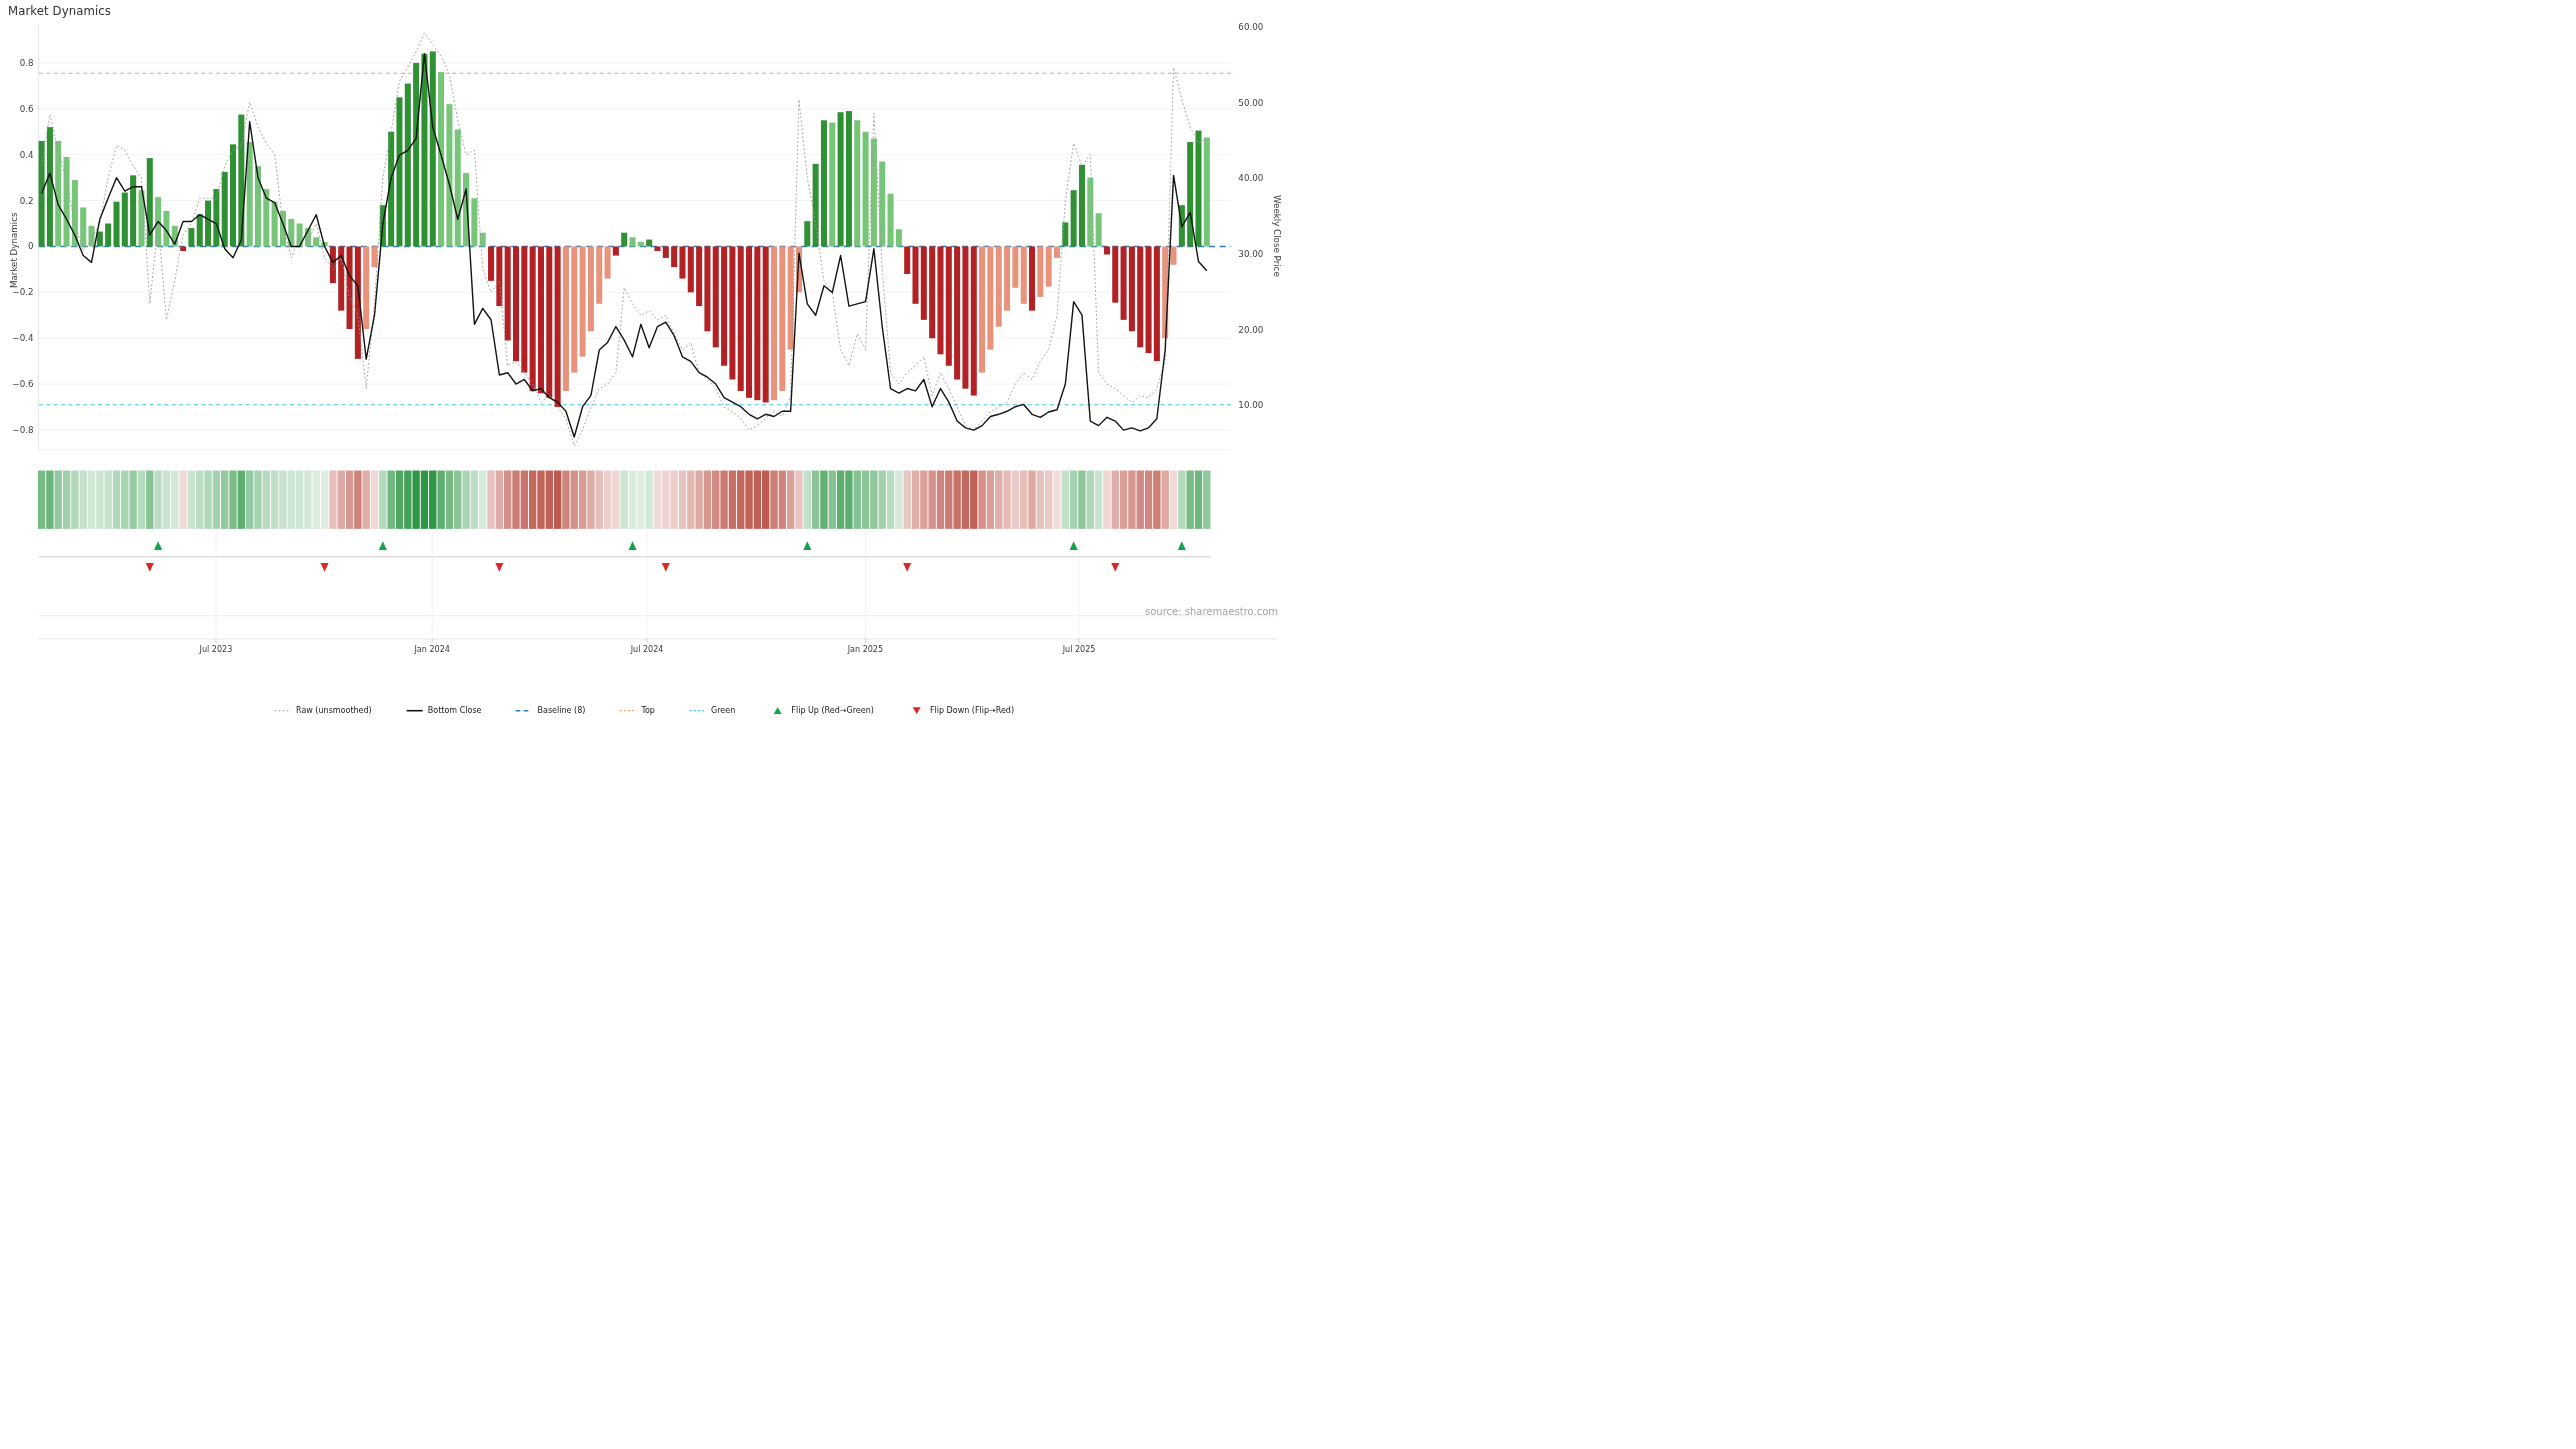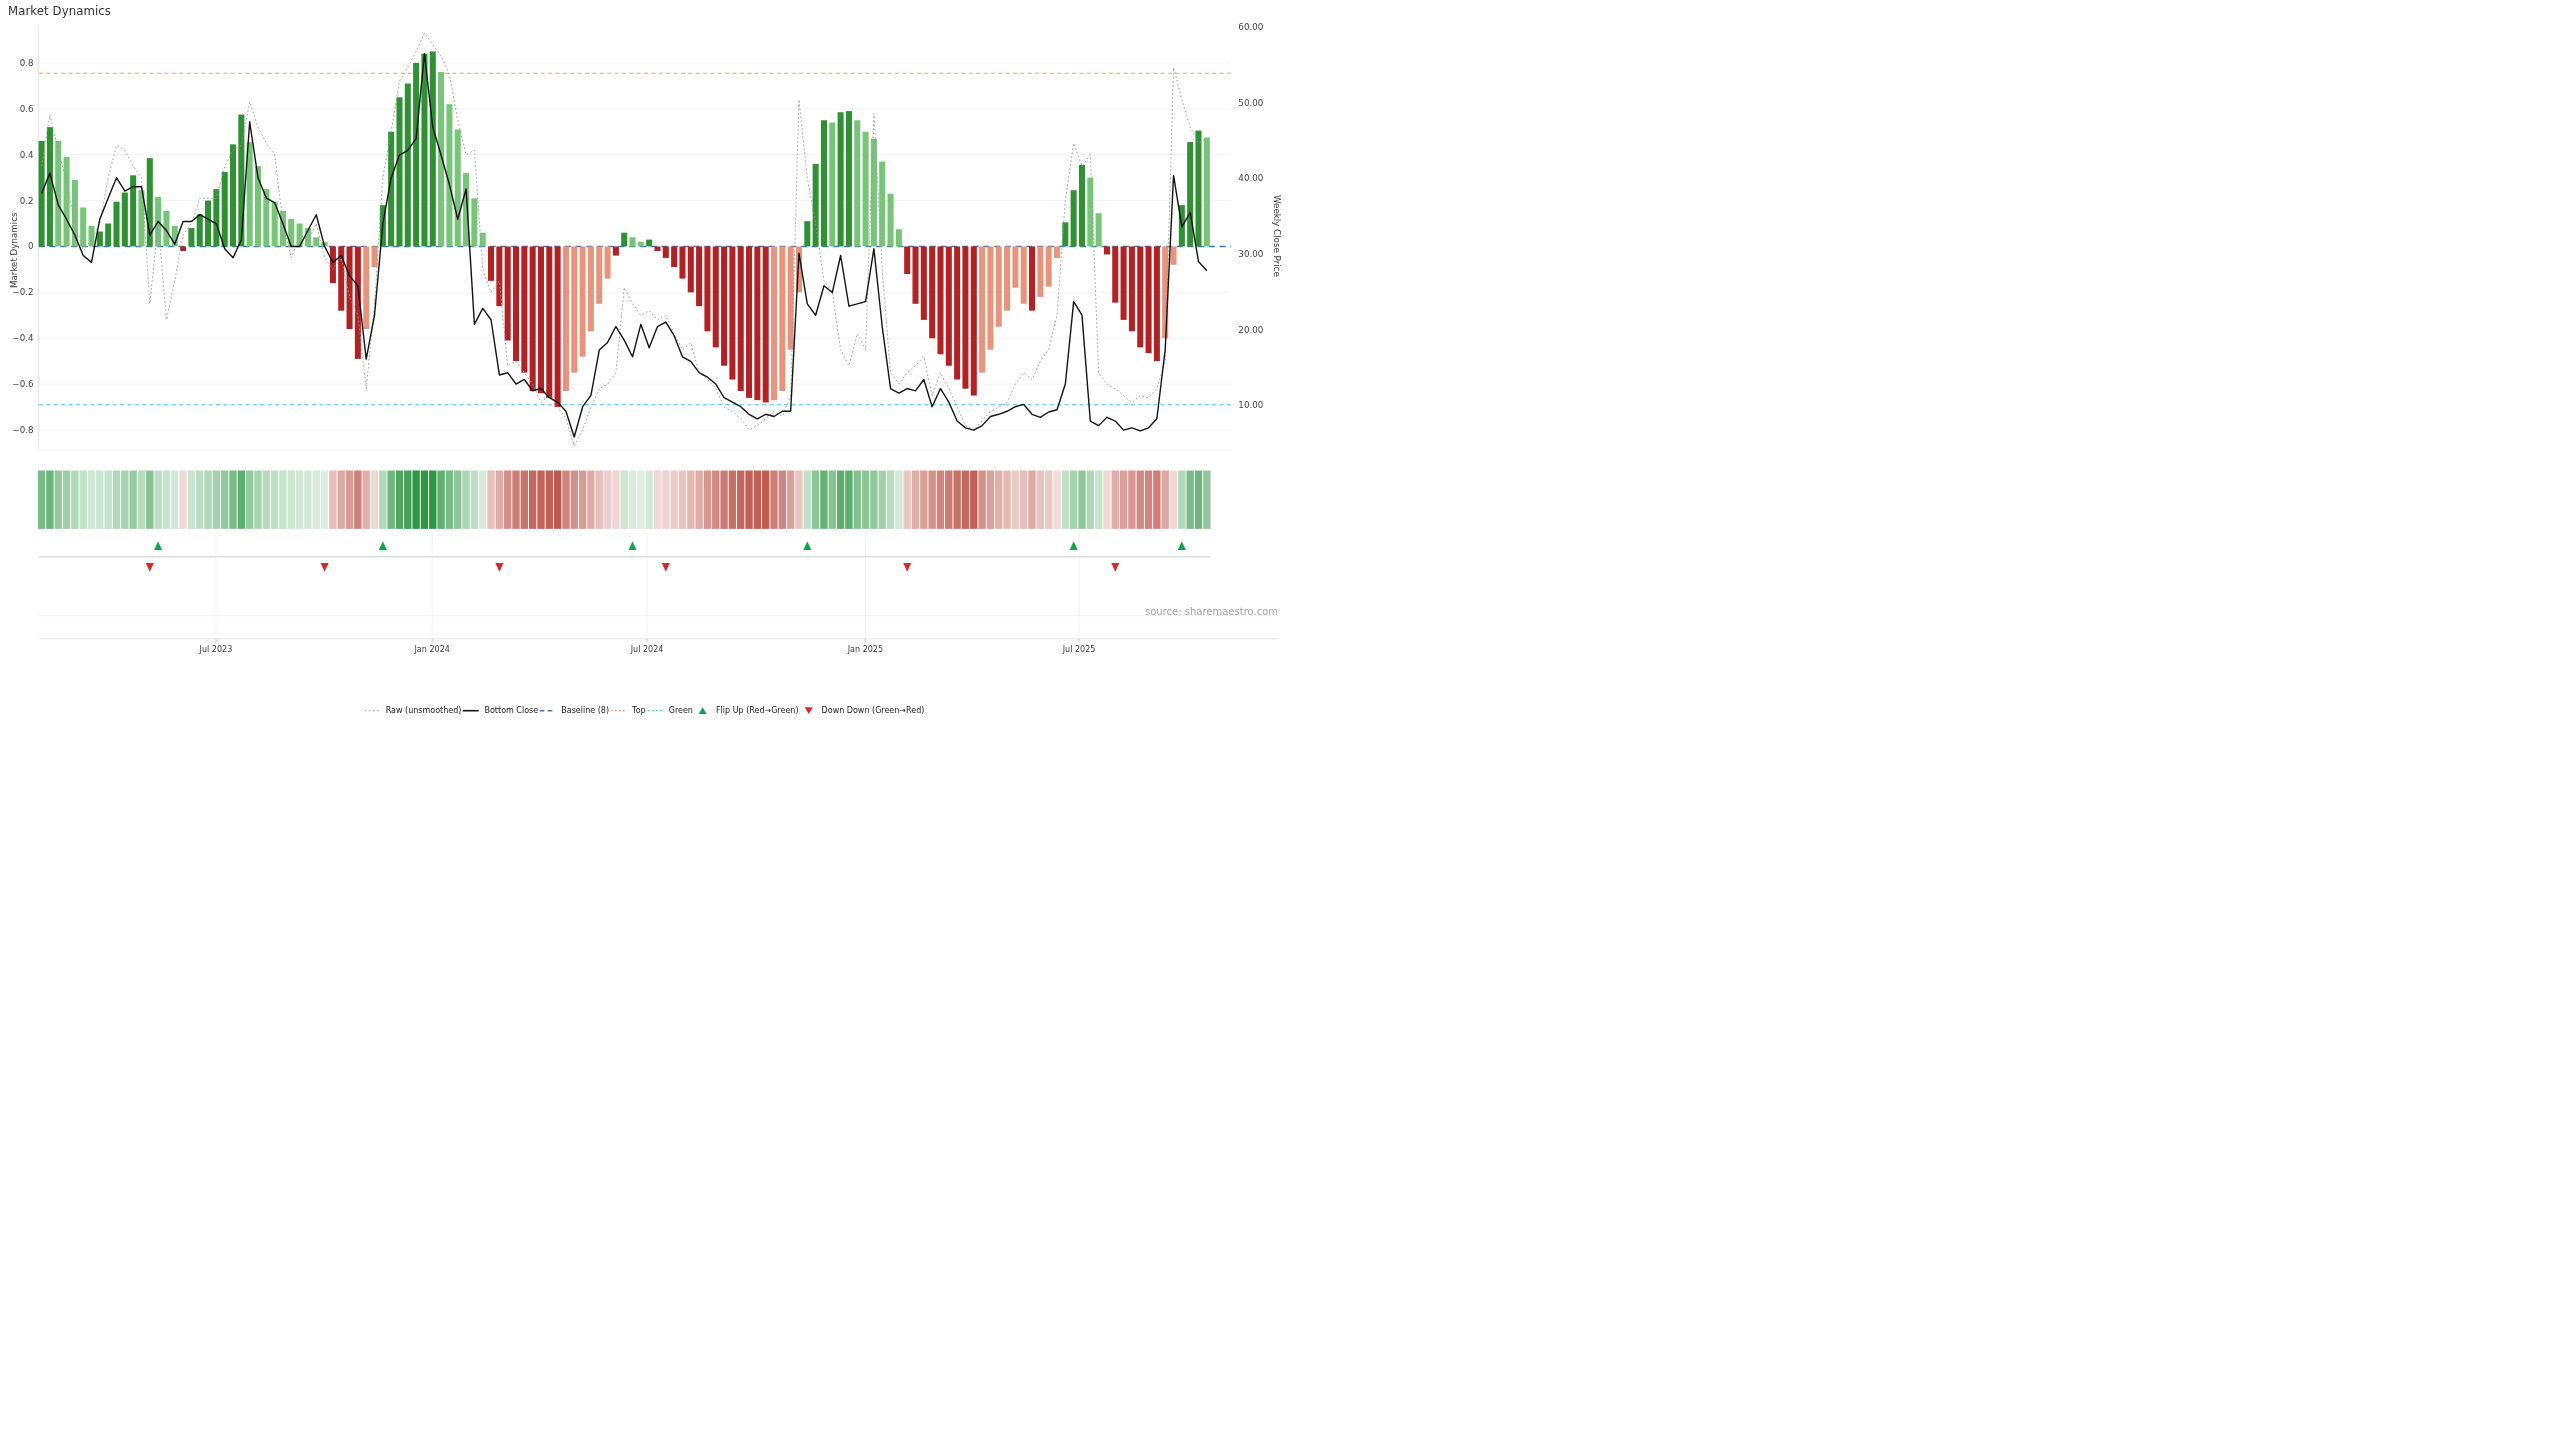--- a/index.html
+++ b/index.html
@@ -6,21 +6,21 @@
     font-family:"DejaVu Sans","Liberation Sans",sans-serif;}
   #stage{position:relative;width:1288px;height:725px;background:#fff;}
   #fig{position:absolute;left:0;top:0;}
   .title{position:absolute;left:8px;top:4px;font-size:11.7px;color:#333;letter-spacing:0.1px;}
   .ylab-left{position:absolute;left:9.4px;top:288px;transform:rotate(-90deg);transform-origin:left top;
     font-size:8.7px;color:#3c3c3c;white-space:nowrap;}
   .ylab-right{position:absolute;left:1282px;top:195px;transform:rotate(90deg);transform-origin:left top;
     font-size:8.7px;color:#3c3c3c;white-space:nowrap;}
   .source{position:absolute;top:606px;right:10px;font-size:10px;color:#a3a3a3;}
   .legend{position:absolute;left:0;right:0;top:706px;display:flex;justify-content:center;
-    align-items:center;gap:1px;font-size:8px;color:#1a1a1a;}
+    align-items:center;gap:34px;font-size:8px;color:#1a1a1a;}
   .legend-item{display:flex;align-items:center;gap:4.7px;white-space:nowrap;}
 </style>
 </head>
 <body>
 <div id="stage">
 
   <svg id="fig" width="1288" height="725" viewBox="0 0 1920 1080">
       <g>
         <line x1="58" x2="1835" y1="93.39999999999998" y2="93.39999999999998" stroke="#ededed" stroke-width="1"></line>
         <line x1="58" x2="1835" y1="161.8" y2="161.8" stroke="#ededed" stroke-width="1"></line>
@@ -419,18 +419,18 @@
       <div class="legend-item">
         <svg width="17.4" height="9.4" viewBox="0 0 26 14">
           <polygon points="7,12 19,12 13,2" fill="#17a24c"></polygon>
         </svg>
         <span>Flip Up (Red→Green)</span>
       </div>
       <div class="legend-item">
         <svg width="17.4" height="9.4" viewBox="0 0 26 14">
           <polygon points="7,2 19,2 13,12" fill="#d8282a"></polygon>
         </svg>
-        <span>Down Down (Green→Red)</span>
+        <span>Flip Down (Flip→Red)</span>
       </div>
     </div>
 
 </div>
 
 
 </body></html>

